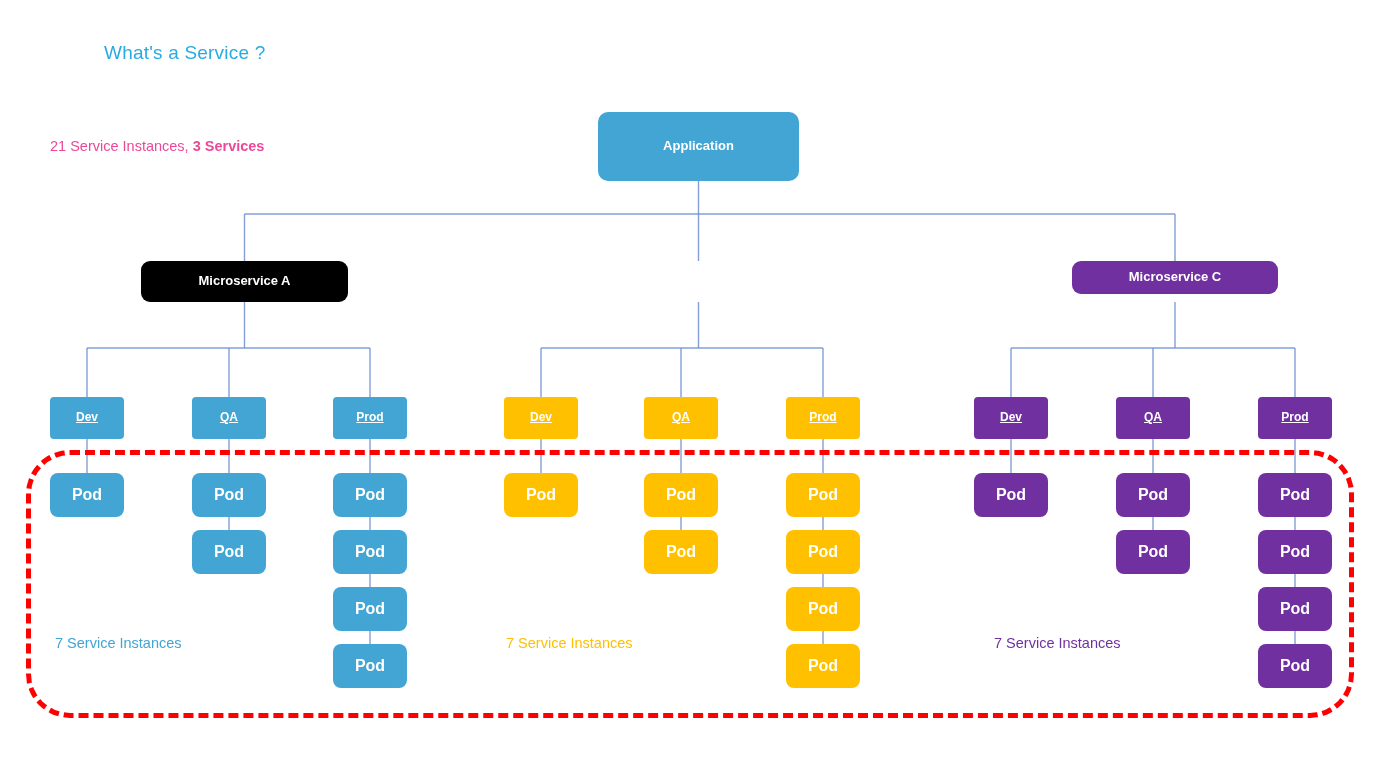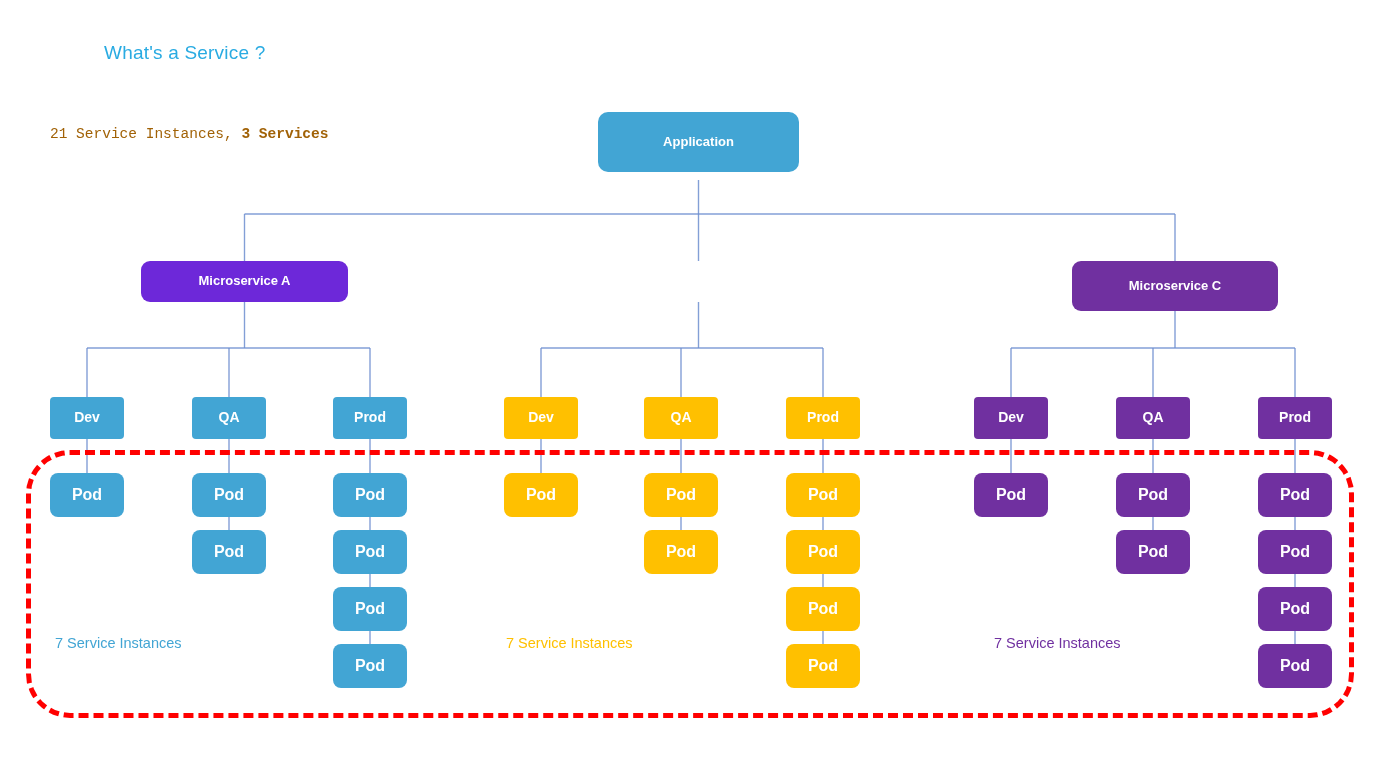--- a/index.html
+++ b/index.html
@@ -26,25 +26,24 @@
     top: 42px;
     font-size: 19px;
     color: #29ABE2;
     letter-spacing: 0.2px;
     white-space: nowrap;
   }
 
   
   #summary-caption {
     left: 50px;
-    top: 126px;
+    top: 138px;
     font-size: 14.5px;
-    color: #a16207;
+    color: #ec4899;
     white-space: nowrap;
-    font-family: Liberation Mono, monospace;
   }
   #summary-caption .strong { font-weight: bold; }
 
   
   #connectors {
     left: 0; top: 0;
     width: 1386px;
     height: 773px;
     pointer-events: none;
   }
@@ -63,21 +62,22 @@
   .node.app {
     border-radius: 10px;
     font-size: 13px;
   }
   .node.ms {
     border-radius: 9px;
     font-size: 13px;
   }
   .node.env {
     border-radius: 4px;
-    font-size: 14px;
+    font-size: 12px;
+    text-decoration: underline;
   }
   .node.pod {
     border-radius: 8px;
     font-size: 16px;
   }
 
   
   .group-caption {
     font-size: 14.5px;
     font-weight: normal;
@@ -144,24 +144,24 @@
       <line x1="1153" y1="517" x2="1153" y2="530" stroke="#6E8FD0" stroke-width="1.4" opacity="0.85"></line>
       <line x1="1295" y1="439" x2="1295" y2="473" stroke="#6E8FD0" stroke-width="1.4" opacity="0.85"></line>
       <line x1="1295" y1="517" x2="1295" y2="530" stroke="#6E8FD0" stroke-width="1.4" opacity="0.85"></line>
       <line x1="1295" y1="574" x2="1295" y2="587" stroke="#6E8FD0" stroke-width="1.4" opacity="0.85"></line>
       <line x1="1295" y1="631" x2="1295" y2="644" stroke="#6E8FD0" stroke-width="1.4" opacity="0.85"></line>
     </svg>
 
   <div class="abs" id="service-boundary"></div>
 
   <div class="abs" id="nodes-layer" style="left:0;top:0;width:1386px;height:773px;">
-      <div class="abs node app" style="left: 598px; top: 112px; width: 201px; height: 60px; background: rgb(66, 165, 212);">
+      <div class="abs node app" style="left: 598px; top: 112px; width: 201px; height: 69px; background: rgb(66, 165, 212);">
         <span>Application</span>
       </div>
-      <div class="abs node ms" style="left: 141px; top: 261px; width: 207px; height: 41px; background: #6d28d9;">
+      <div class="abs node ms" style="left: 141px; top: 261px; width: 207px; height: 41px; background: #000000;">
         <span>Microservice A</span>
       </div>
       <div class="abs node env" style="left: 50px; top: 397px; width: 74px; height: 42px; background: rgb(66, 165, 212);">
         <span>Dev</span>
       </div>
       <div class="abs node pod" style="left: 50px; top: 473px; width: 74px; height: 44px; background: rgb(66, 165, 212);">
         <span>Pod</span>
       </div>
       <div class="abs node env" style="left: 192px; top: 397px; width: 74px; height: 42px; background: rgb(66, 165, 212);">
         <span>QA</span>
@@ -212,21 +212,21 @@
       <div class="abs node pod" style="left: 786px; top: 530px; width: 74px; height: 44px; background: rgb(255, 192, 0);">
         <span>Pod</span>
       </div>
       <div class="abs node pod" style="left: 786px; top: 587px; width: 74px; height: 44px; background: rgb(255, 192, 0);">
         <span>Pod</span>
       </div>
       <div class="abs node pod" style="left: 786px; top: 644px; width: 74px; height: 44px; background: rgb(255, 192, 0);">
         <span>Pod</span>
       </div>
       <div class="abs group-caption" style="left: 506px; top: 635px; color: rgb(255, 192, 0);">7 Service Instances</div>
-      <div class="abs node ms" style="left: 1072px; top: 261px; width: 206px; height: 50px; background: rgb(112, 48, 160);">
+      <div class="abs node ms" style="left: 1072px; top: 261px; width: 206px; height: 33px; background: rgb(112, 48, 160);">
         <span>Microservice C</span>
       </div>
       <div class="abs node env" style="left: 974px; top: 397px; width: 74px; height: 42px; background: rgb(112, 48, 160);">
         <span>Dev</span>
       </div>
       <div class="abs node pod" style="left: 974px; top: 473px; width: 74px; height: 44px; background: rgb(112, 48, 160);">
         <span>Pod</span>
       </div>
       <div class="abs node env" style="left: 1116px; top: 397px; width: 74px; height: 42px; background: rgb(112, 48, 160);">
         <span>QA</span>

